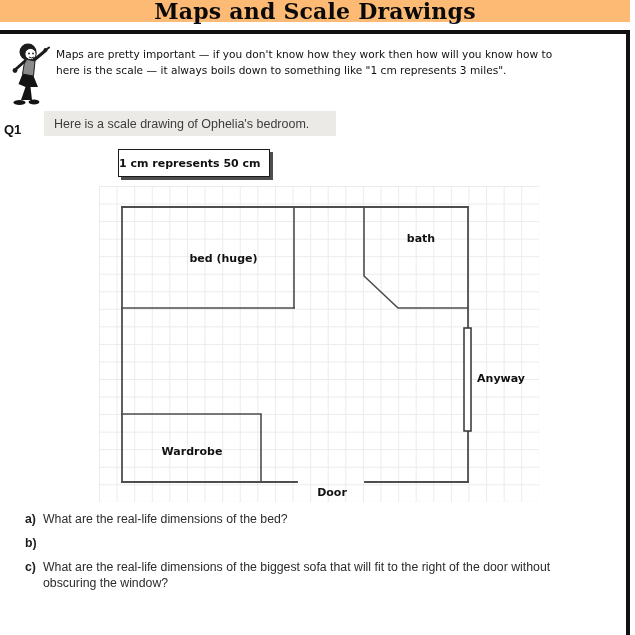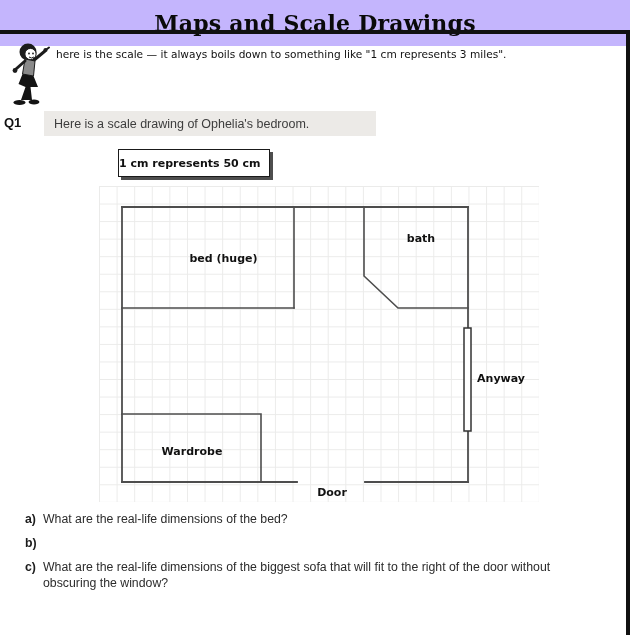--- a/index.html
+++ b/index.html
@@ -5,22 +5,22 @@
   html,body{margin:0;padding:0;}
   body{
     width:635px;height:635px;position:relative;overflow:hidden;
     background:#ffffff;
     font-family:"Liberation Sans",sans-serif;
   }
   .abs{position:absolute;}
 
   
   .title-band{
-    left:0;top:0;width:630px;height:46px;
-    background:#c4b5fd;
+    left:0;top:0;width:630px;height:22px;
+    background:#fdba74;
     display:flex;align-items:center;justify-content:center;
   }
   .page-title{
     font-family:"DejaVu Serif",serif;
     font-weight:bold;font-size:22px;color:#0a0a0a;
     letter-spacing:0.2px;white-space:nowrap;
   }
   .title-rule{left:0;top:30px;width:630px;height:4px;background:#111;}
   .right-border{left:626px;top:30px;width:4px;height:605px;background:#111;}
 
@@ -28,26 +28,26 @@
   .mascot{left:4px;top:42px;width:50px;height:68px;}
   .intro{
     left:56px;top:46px;width:575px;
     font-family:"DejaVu Sans",sans-serif;
     font-size:10.6px;line-height:16px;color:#101010;
   }
   .intro div{white-space:nowrap;}
 
   
   .q-label{
-    left:4px;top:115px;
+    left:4px;top:122px;
     font-weight:bold;font-size:13px;color:#111;
     font-family:"Liberation Sans",sans-serif;
   }
   .q1-highlight{
-    left:44px;top:111px;width:332px;height:25px;
+    left:44px;top:111px;width:292px;height:25px;
     background:#eceae7;
     display:flex;align-items:center;
     padding-left:10px;box-sizing:border-box;
     font-size:12.5px;color:#3d3d3d;
   }
 
   
   .scale-box{
     left:118px;top:149px;width:152px;height:28px;
     background:#fff;border:1.6px solid #1a1a1a;
@@ -101,20 +101,21 @@
     <circle cx="41.5" cy="8" r="2.1" fill="#1c1c1c"></circle>
     <path d="M21,17 L31,19 L29.5,34 L18.5,32 Z" fill="#8a8a8a" stroke="#1c1c1c" stroke-width="1"></path>
     <path d="M21,19 L12,27" stroke="#1c1c1c" stroke-width="3" stroke-linecap="round"></path>
     <circle cx="11" cy="28.5" r="2.4" fill="#1c1c1c"></circle>
     <path d="M18.5,32 L29.5,34 L34,45 L26.5,45 L28,58 L17,58 L21.5,45 L14.5,42 Z" fill="#141414"></path>
     <ellipse cx="15.5" cy="60.5" rx="6" ry="2.6" fill="#141414"></ellipse>
     <ellipse cx="30" cy="60" rx="5.4" ry="2.4" fill="#141414"></ellipse>
   </svg>
 </div>
 <div class="abs intro">
+  <div>Maps are pretty important — if you don't know how they work then how will you know how to</div>
   <div>here is the scale — it always boils down to something like "1 cm represents 3 miles".</div>
 </div>
 
 <div class="abs q-label">Q1</div>
 <div class="abs q1-highlight">
   <span>Here is a scale drawing of Ophelia's bedroom.</span>
 </div>
 
 <div class="abs scale-box">
   <span>1 cm represents 50 cm</span>

